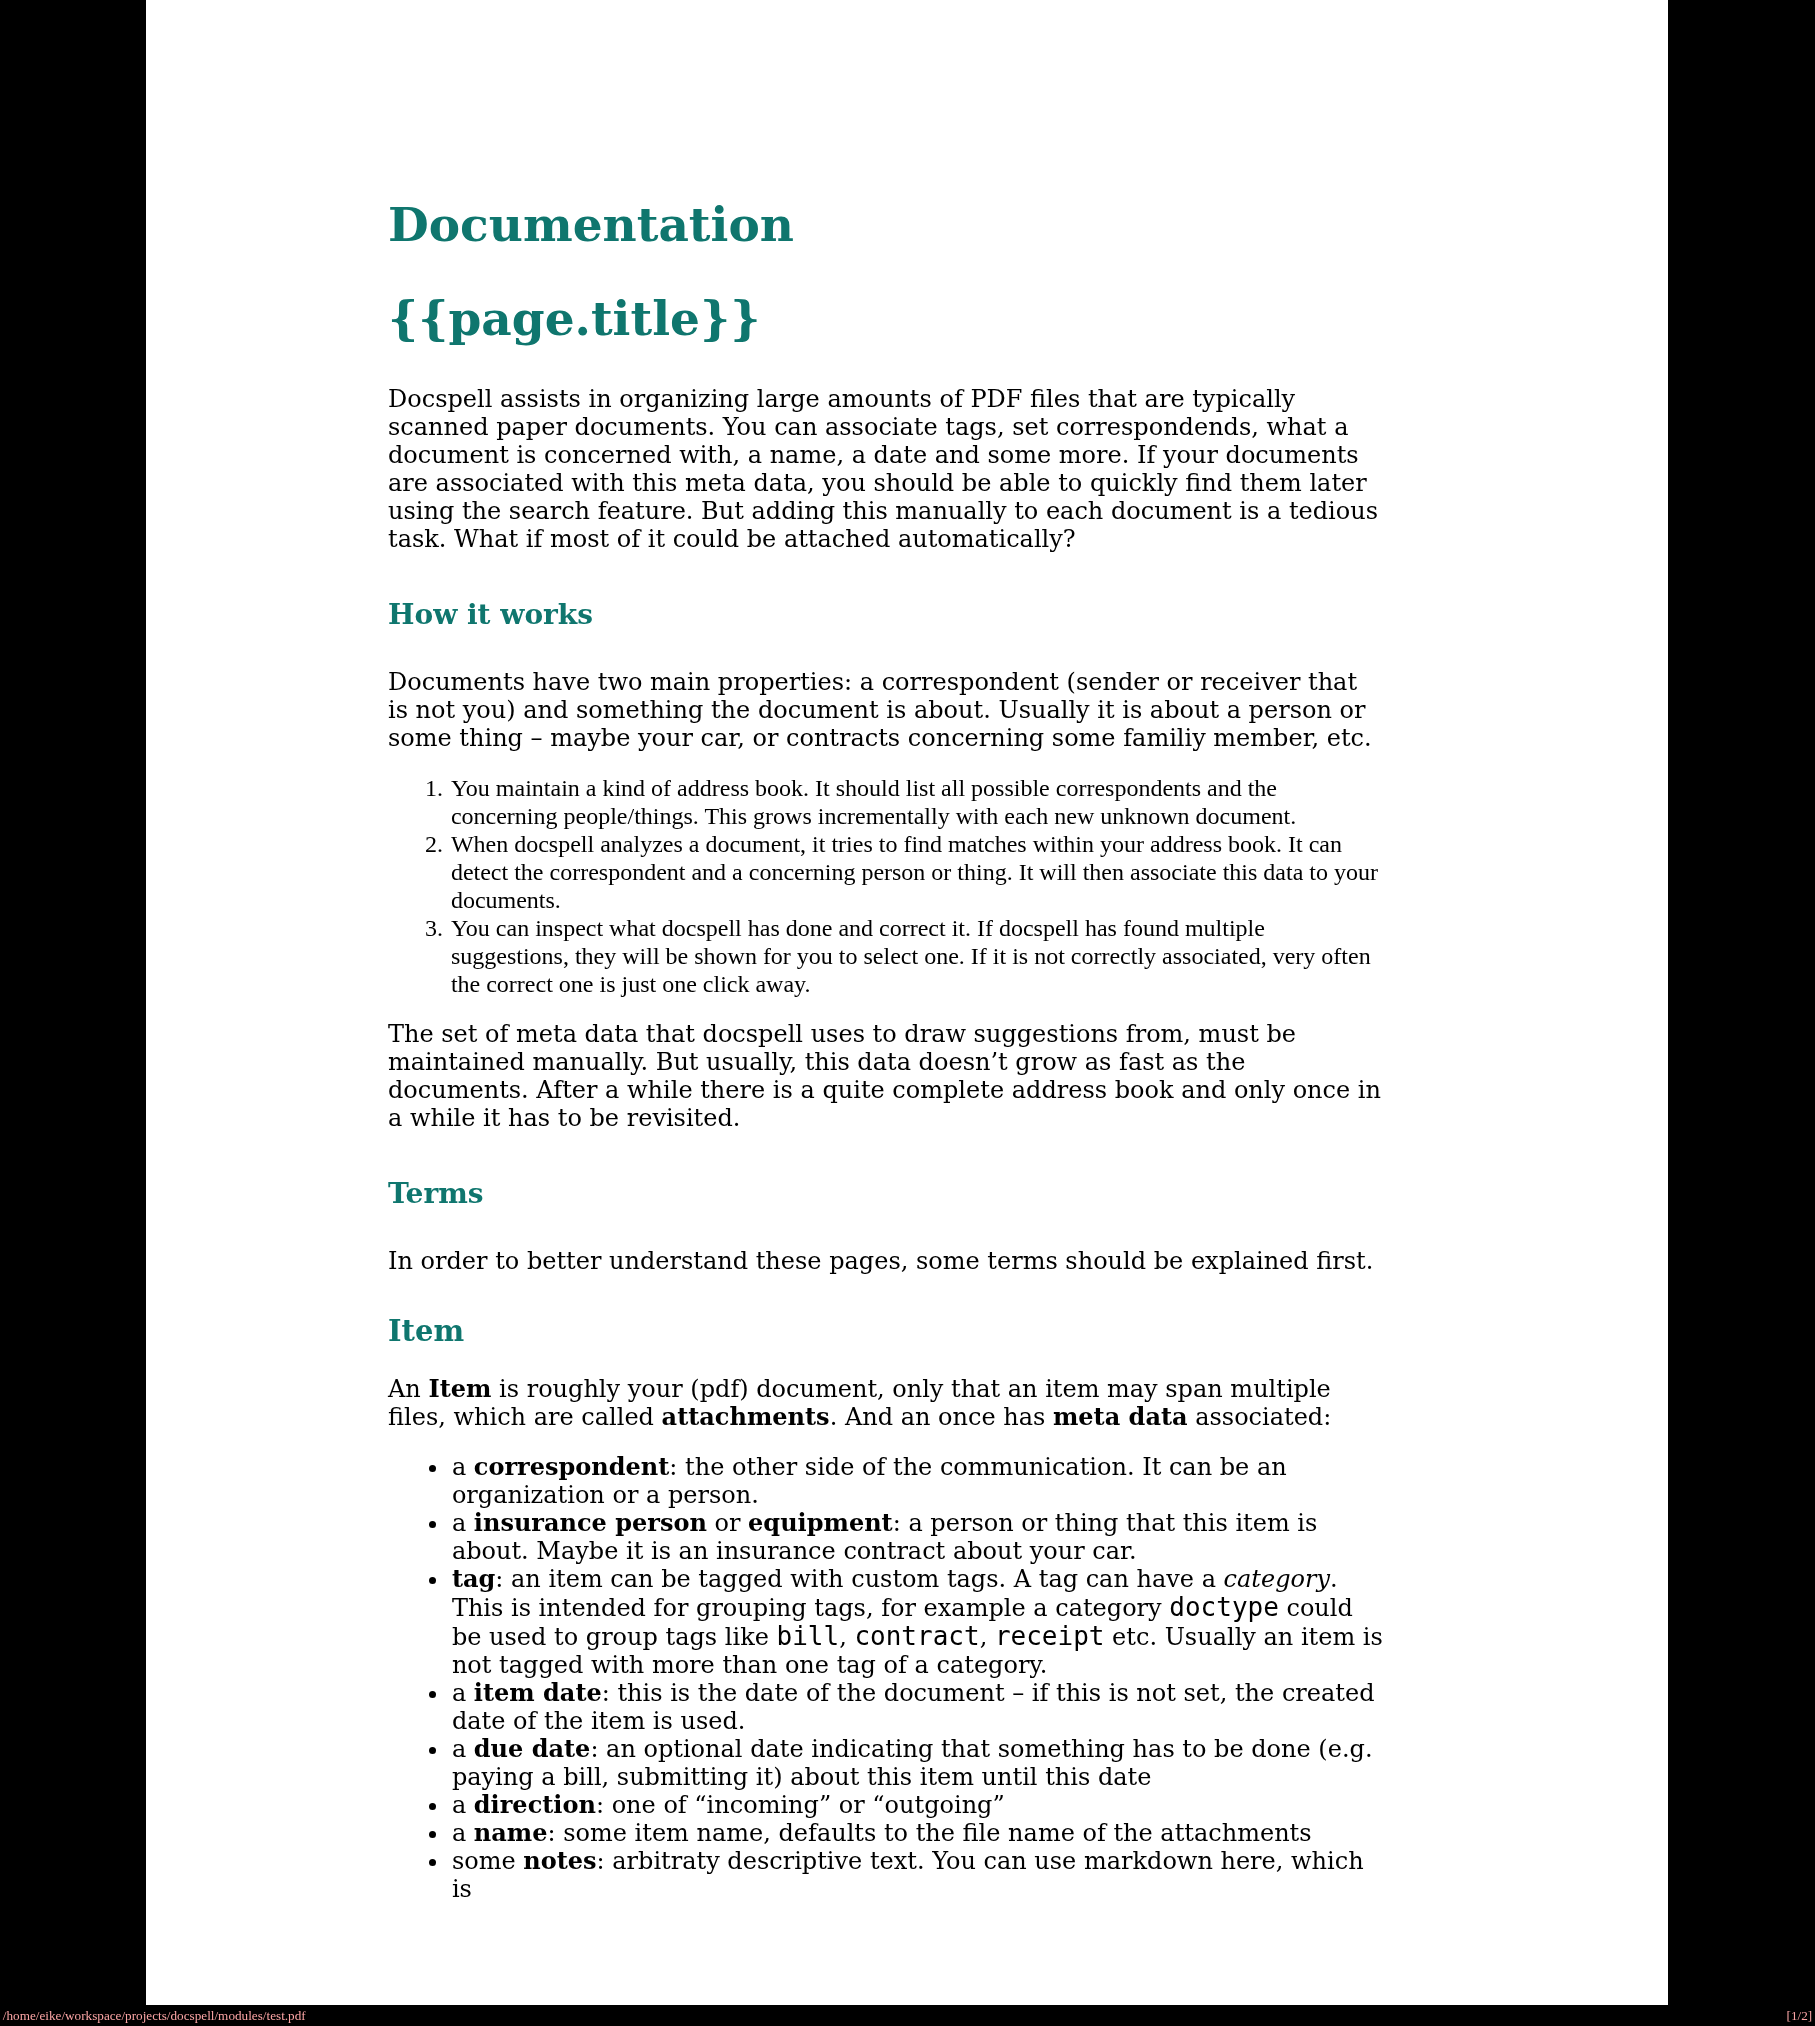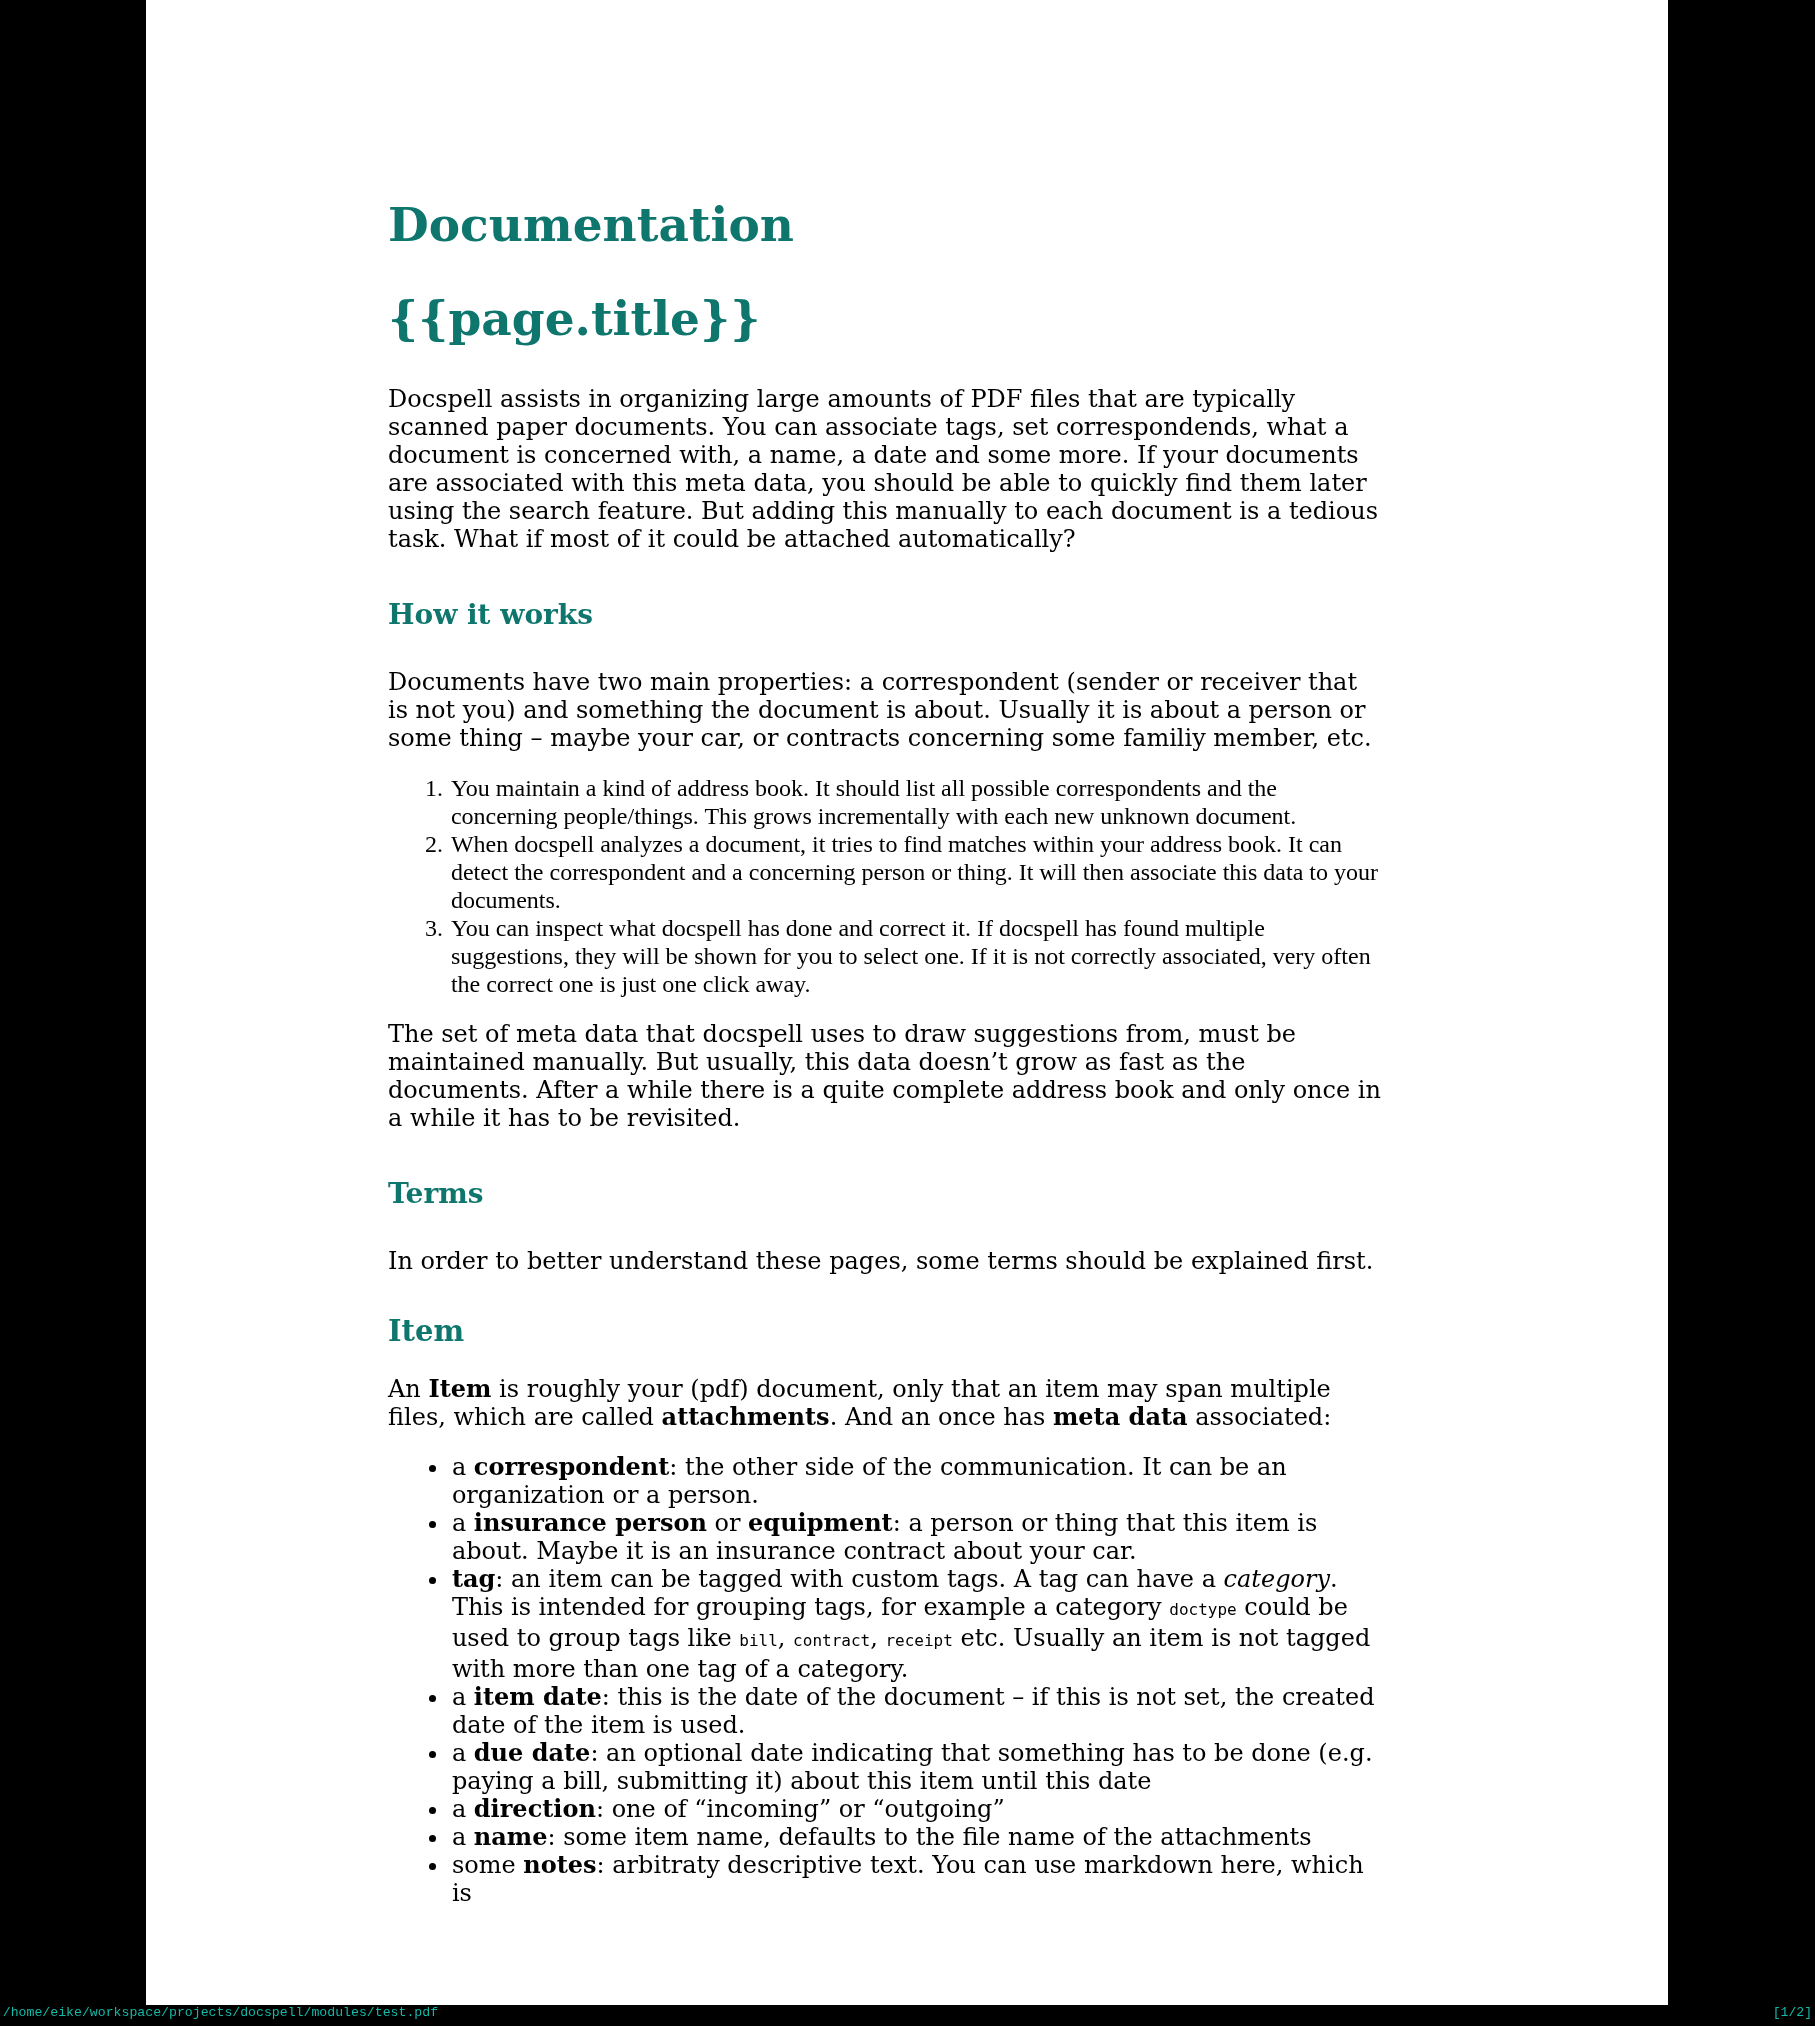--- a/index.html
+++ b/index.html
@@ -31,32 +31,33 @@
   h2 { font-size: 28px; line-height: 44px; margin: 40px 0 31px 0; }
   h3 { font-size: 29px; line-height: 36px; margin: 38px 0 25.6px 0; }
   p  { margin: 0 0 22px 0; }
   ol { margin: 0 0 22px 0; padding-left: 61px; font-family: Liberation Serif, serif; }
   ul { margin: 0 0 22px 0; padding-left: 62px; }
   li { margin: 0; padding-left: 1.9px; }
   .run-b { font-weight: bold; }
   .run-i { font-style: italic; }
   .run-code {
     font-family: "DejaVu Sans Mono", monospace;
-    font-size: 16px;
+    font-size: 26px;
   }
   .statusbar {
     position: absolute;
     left: 0; bottom: 0;
     width: 100%; height: 21px;
     background: #000000;
-    color: #14b8a6;
-    font-family: Liberation Mono, monospace;
+    color: #fca5a5;
+    font-family: Liberation Serif, serif;
     font-size: 13.2px;
     display: flex;
     justify-content: space-between;
+    align-items: center;
     padding: 0 2.8px;
     box-sizing: border-box;
     white-space: nowrap;
   }
 </style>
 </head>
 <body>
 
 <div class="viewer">
 

